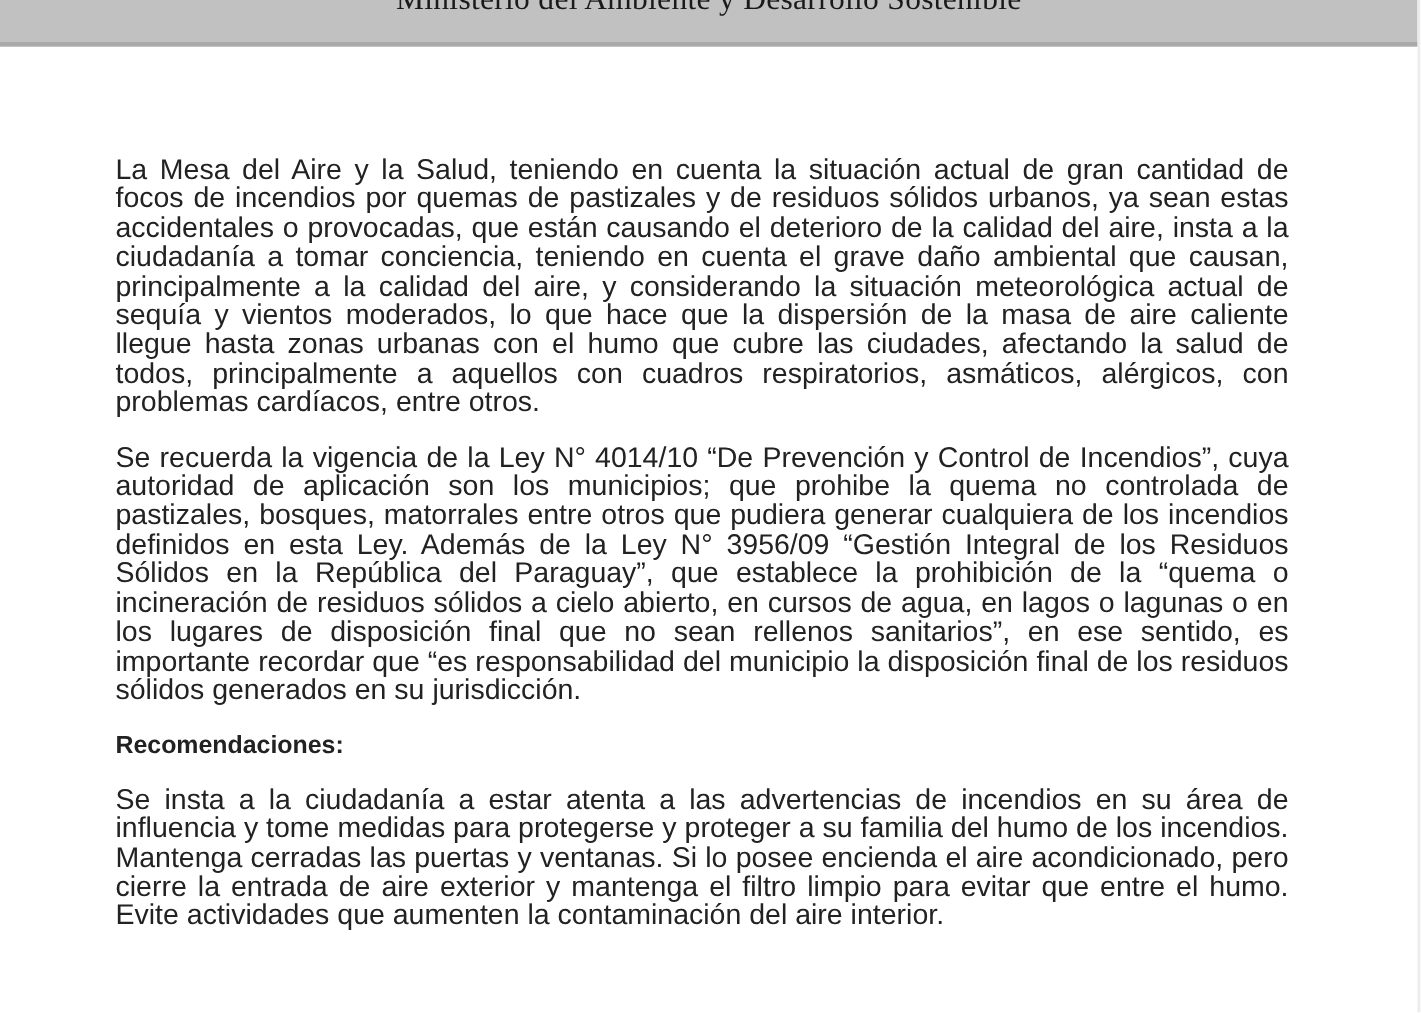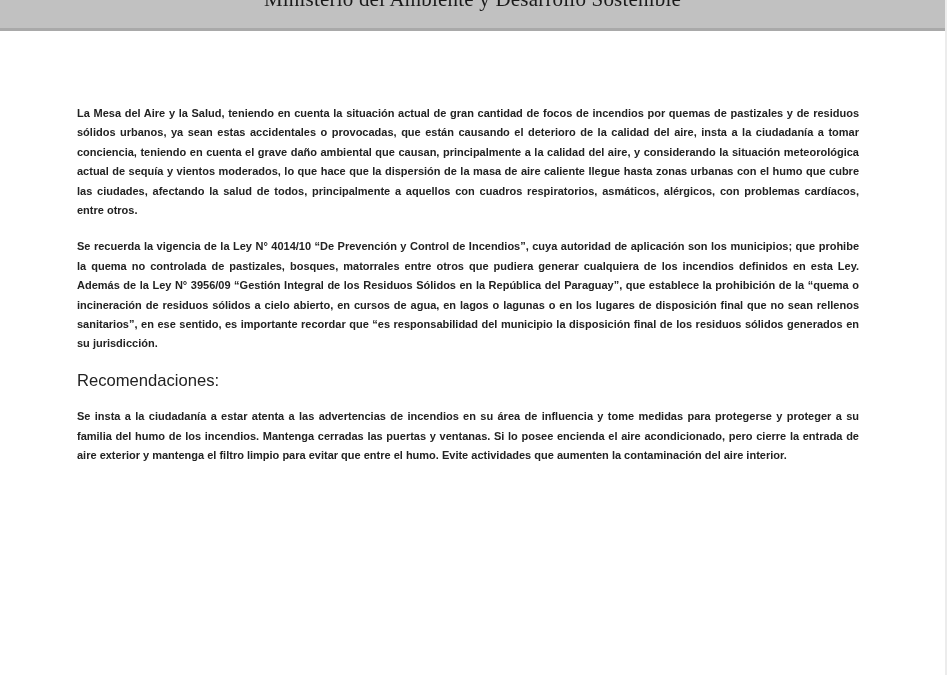--- a/index.html
+++ b/index.html
@@ -46,32 +46,31 @@
       background: #ececec;
     }
     .doc-body {
       position: absolute;
       left: 77px;
       top: 104px;
       width: 782px;
     }
     .para {
       margin: 0 0 17px 0;
-      font-size: 11px;
+      font-size: 19px;
       line-height: 19.4px;
       text-align: justify;
       text-align-last: left;
       color: #222222;
-      font-weight: bold;
     }
     .heading {
       margin: 0 0 17px 0;
       font-size: 16.6px;
       line-height: 19.4px;
-      font-weight: normal;
+      font-weight: bold;
       color: #222222;
     }
   </style>
 </head>
 <body>
 
 <div class="page-header">
   <div class="ministry">Ministerio del Ambiente y Desarrollo Sostenible</div>
 </div>
 

